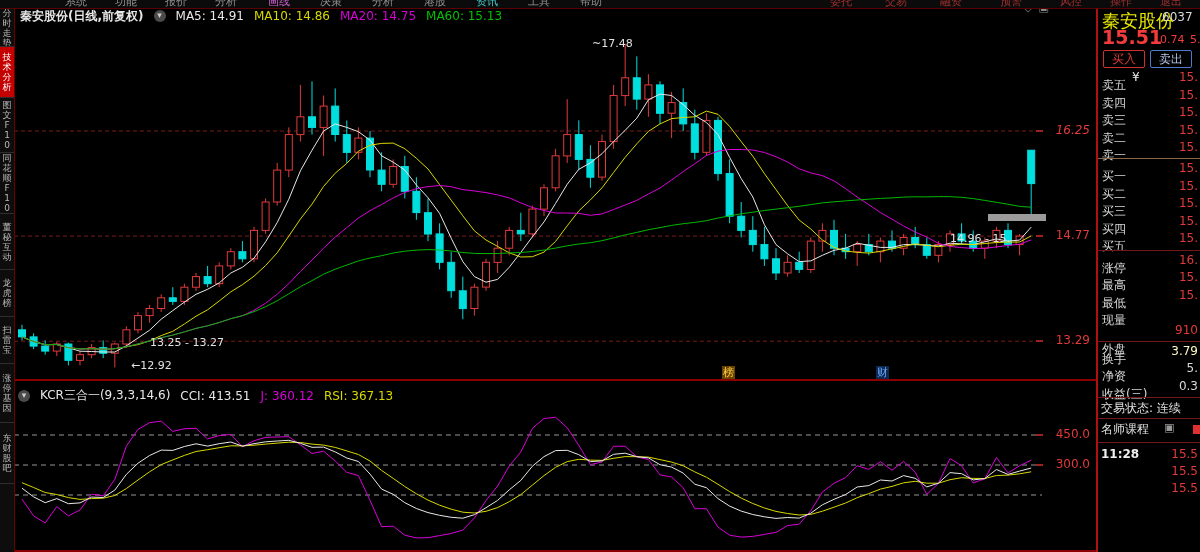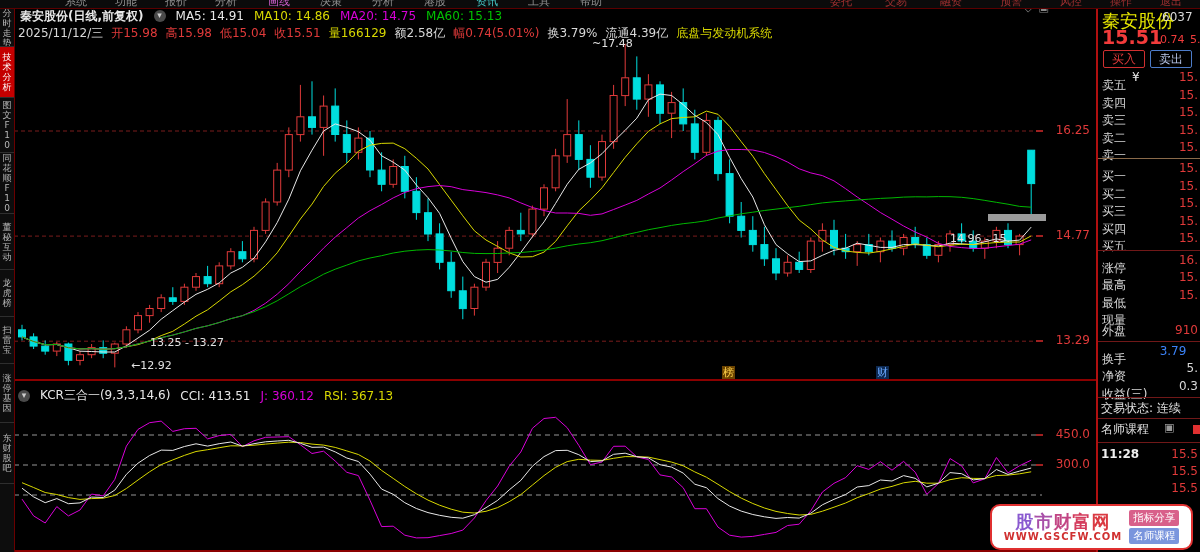--- a/index.html
+++ b/index.html
@@ -120,33 +120,20 @@
 吧</div>
     </div>
 
   <div id="chart-header">
     <span style="color:#e8e8e8;font-weight:bold;">秦安股份(日线,前复权)</span>
     <span class="chev-icon">▾</span>
     <span id="ma-labels"><span style="color: rgb(232, 232, 232); margin-right: 10px;">MA5: 14.91</span><span style="color: rgb(216, 216, 0); margin-right: 10px;">MA10: 14.86</span><span style="color: rgb(216, 0, 216); margin-right: 10px;">MA20: 14.75</span><span style="color: rgb(0, 192, 0); margin-right: 10px;">MA60: 15.13</span></span>
   </div>
   <div id="corner-icons" style="position:absolute;left:1024px;top:1px;z-index:3;color:#8a8a8a;font-size:11px;letter-spacing:6px;"><span>◇</span><span>▣</span></div>
 
-  <div id="info-line">
-      <span style="color: rgb(216, 216, 216);">2025/11/12/三</span>
-      <span style="color: rgb(224, 58, 58);">开15.98</span>
-      <span style="color: rgb(224, 58, 58);">高15.98</span>
-      <span style="color: rgb(224, 58, 58);">低15.04</span>
-      <span style="color: rgb(224, 58, 58);">收15.51</span>
-      <span style="color: rgb(216, 216, 0);">量166129</span>
-      <span style="color: rgb(216, 216, 216);">额2.58亿</span>
-      <span style="color: rgb(224, 58, 58);">幅0.74(5.01%)</span>
-      <span style="color: rgb(216, 216, 216);">换3.79%</span>
-      <span style="color: rgb(216, 216, 216);">流通4.39亿</span>
-      <span style="color: rgb(216, 216, 0);">底盘与发动机系统</span>
-    </div>
 
   <svg id="main-svg" style="left:14px;top:40px;" width="1028" height="340">
       <line x1="0" x2="1028" y1="91.0" y2="91.0" stroke="#7a1c1c" stroke-dasharray="4,3" stroke-width="1"></line>
       <line x1="0" x2="1028" y1="196.1" y2="196.1" stroke="#7a1c1c" stroke-dasharray="4,3" stroke-width="1"></line>
       <line x1="0" x2="1028" y1="301.2" y2="301.2" stroke="#7a1c1c" stroke-dasharray="4,3" stroke-width="1"></line>
       <line x1="8" x2="8" y1="284.8" y2="300.4" stroke="#00dede" stroke-width="1"></line>
       <rect x="4.5" y="289.8" width="7" height="7.1" fill="#00dede" stroke="#00dede" stroke-width="1"></rect>
       <line x1="19.6" x2="19.6" y1="293.3" y2="309.0" stroke="#00dede" stroke-width="1"></line>
       <rect x="16.1" y="296.9" width="7" height="9.2" fill="#00dede" stroke="#00dede" stroke-width="1"></rect>
       <line x1="31.2" x2="31.2" y1="300.4" y2="314.7" stroke="#00dede" stroke-width="1"></line>
@@ -383,57 +370,47 @@
         <span class="prow-value" style="top: 222px; color: rgb(224, 58, 58);">15.</span>
         <div class="pdivider" style="top: 241px; background: rgb(112, 24, 24);"></div>
         <span class="prow-label" style="top: 244px;">涨停</span>
         <span class="prow-value" style="top: 244px; color: rgb(224, 58, 58);">16.</span>
         <span class="prow-label" style="top: 261.4px;">最高</span>
         <span class="prow-value" style="top: 261.4px; color: rgb(224, 58, 58);">15.</span>
         <span class="prow-label" style="top: 278.8px;">最低</span>
         <span class="prow-value" style="top: 278.8px; color: rgb(224, 58, 58);">15.</span>
         <span class="prow-label" style="top: 296.2px;">现量</span>
         <span class="prow-value" style="top: 296.2px; color: rgb(216, 216, 216);"></span>
-        <span class="prow-label" style="top: 307px; font-family: Liberation Serif, serif;">外盘</span>
+        <span class="prow-label" style="top: 325px; font-family: Liberation Serif, serif;">外盘</span>
         <span class="prow-value" style="top: 313.6px; color: rgb(224, 58, 58);">910</span>
         <div class="pdivider" style="top: 332px; background: rgb(112, 24, 24);"></div>
         <span class="prow-label" style="top: 335px;">换手</span>
-        <span class="prow-value" style="top: 335px; color: #3b82f6; text-align: center;">3.79</span>
+        <span class="prow-value" style="top: 335px; color: #fef9c3;">3.79</span>
         <span class="prow-label" style="top: 352.4px;">净资</span>
         <span class="prow-value" style="top: 352.4px; color: rgb(216, 216, 216);">5.</span>
         <span class="prow-label" style="top: 369.8px;">收益(三)</span>
         <span class="prow-value" style="top: 369.8px; color: rgb(216, 216, 216);">0.3</span>
         <div class="pdivider" style="top: 388px; background: rgb(112, 24, 24);"></div>
         <div class="pdivider" style="top: 409px; background: rgb(112, 24, 24);"></div>
         <div class="pdivider" style="top: 433px; background: rgb(112, 24, 24);"></div>
       </div>
     <span style="position:absolute;left:3px;top:391px;color:#e0e0e0;white-space:nowrap;">交易状态: 连续</span>
     <span style="position:absolute;left:3px;top:412px;color:#e0e0e0;">名师课程</span>
     <span style="position:absolute;left:66px;top:412px;color:#999;font-size:11px;">▣</span>
     <div style="position:absolute;left:95px;top:416px;width:7px;height:9px;background:#e03030;"></div>
     <span style="position:absolute;left:3px;top:438px;color:#f0f0f0;font-weight:bold;">11:28</span>
     <div id="panel-trades">
         <span style="position: absolute; left: 52px; width: 48px; text-align: right; top: 438px; color: rgb(224, 58, 58);">15.5</span>
         <span style="position: absolute; left: 52px; width: 48px; text-align: right; top: 455px; color: rgb(224, 58, 58);">15.5</span>
         <span style="position: absolute; left: 52px; width: 48px; text-align: right; top: 472px; color: rgb(224, 58, 58);">15.5</span>
       </div>
   </div>
 
-  <div id="watermark">
-    <div id="wm-left">
-      <div id="wm-title"><span style="color: rgb(138, 90, 208);">股</span><span style="color: rgb(168, 79, 168);">市</span><span style="color: rgb(194, 69, 132);">财</span><span style="color: rgb(212, 61, 94);">富</span><span style="color: rgb(218, 58, 66);">网</span></div>
-      <div id="wm-url">WWW.GSCFW.COM</div>
-    </div>
-    <div id="wm-badges">
-        <span class="wm-badge" style="background: rgb(216, 96, 138);">指标分享</span>
-        <span class="wm-badge" style="background: rgb(122, 149, 221);">名师课程</span>
-      </div>
-  </div>
-
-<div class="axis-label" style="left: 1044px; top: 123px;">16.25</div>
+
+<div class="axis-label" style="left: 1044px; top: 123px; font-style: italic;">16.25</div>
     <div class="axis-tick" style="left: 1036px; top: 130px;"></div>
     <div class="axis-label" style="left: 1044px; top: 228px;">14.77</div>
     <div class="axis-tick" style="left: 1036px; top: 235px;"></div>
     <div class="axis-label" style="left: 1044px; top: 333px;">13.29</div>
     <div class="axis-tick" style="left: 1036px; top: 340px;"></div>
     <div class="axis-label" style="left: 1044px; top: 427px;">450.0</div>
     <div class="axis-tick" style="left: 1036px; top: 434px;"></div>
     <div class="axis-label" style="left: 1044px; top: 457px;">300.0</div>
     <div class="axis-tick" style="left: 1036px; top: 464px;"></div>
     <div class="anno" style="left: 592px; top: 37px;">~17.48</div>

